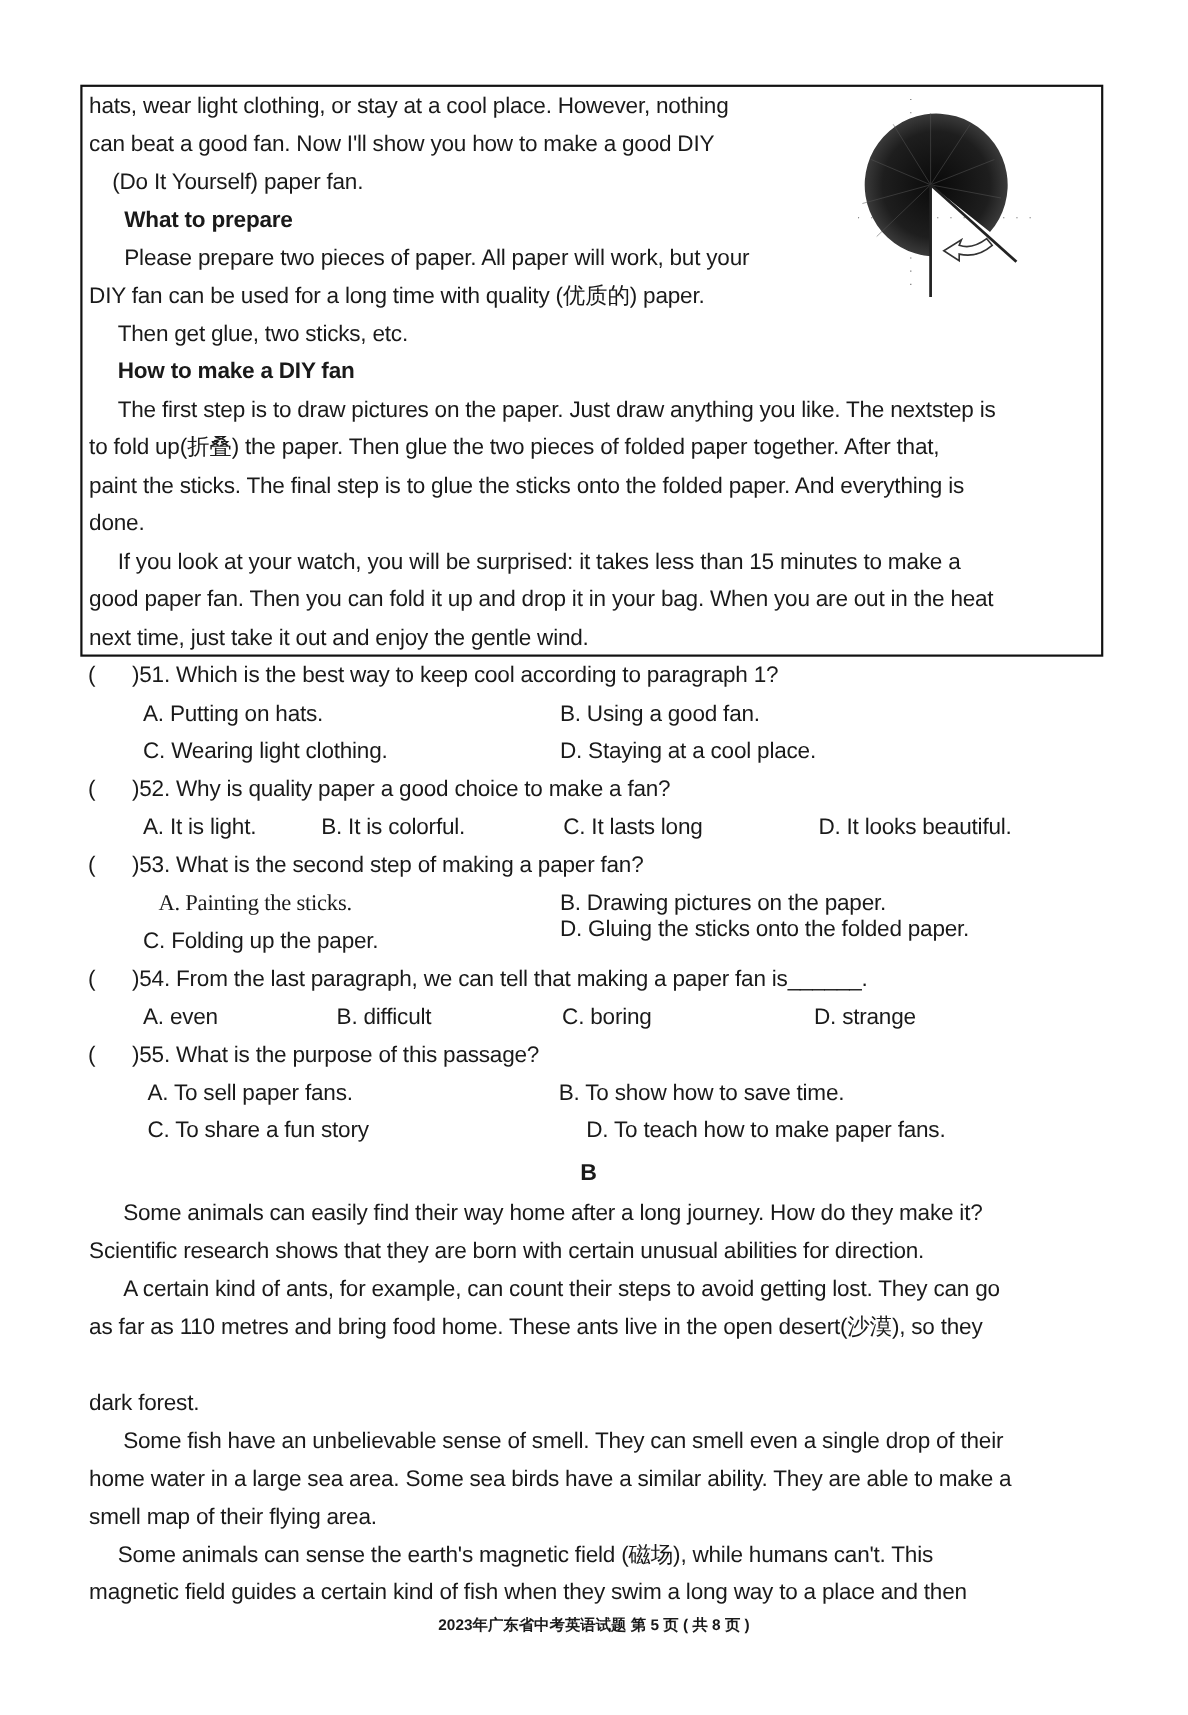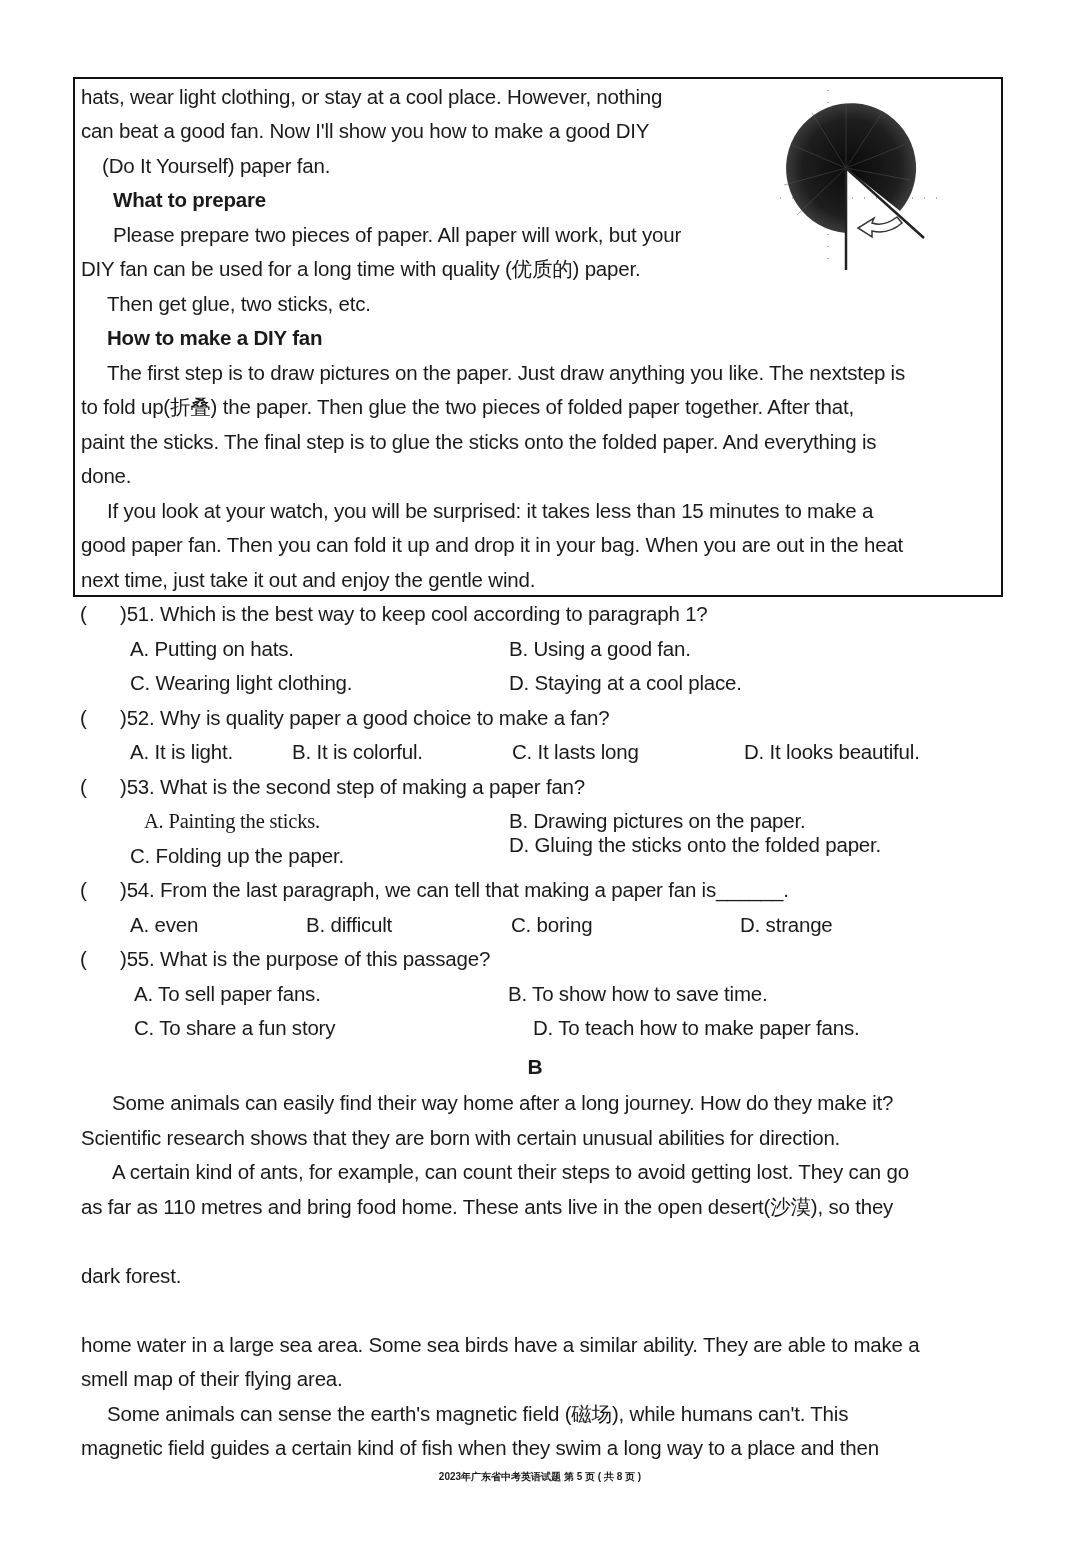--- a/index.html
+++ b/index.html
@@ -15,21 +15,21 @@
   }
   .line {
     position: absolute; font-size: 20.5px; line-height: 34.5px; white-space: nowrap;
     letter-spacing: -0.2px;
   }
   .bold { font-weight: bold; }
   .fan { position: absolute; left: 772px; top: 85px; width: 180px; height: 190px; }
   .q-paren { position: absolute; font-size: 20.5px; line-height: 34.5px; }
   .footer {
     position: absolute; left: 0; width: 1080px; top: 1462px; text-align: center;
-    font-size: 10px; font-weight: bold; line-height: 30px;
+    font-size: 14px; font-weight: bold; line-height: 30px;
   }
   .section-title {
     position: absolute; left: 0; width: 1070px; text-align: center; top: 1050px;
     font-size: 21px; font-weight: bold; line-height: 34px;
   }
 </style>
 </head>
 <body>
 
 <div class="page">
@@ -126,19 +126,20 @@
     <div class="line" style="left:134px; top:1011px;">C. To share a fun story</div>
     <div class="line" style="left:508px; top:1011px;margin-left:25px;">D. To teach how to make paper fans.</div>
   </div>
 
   <div class="section-title">B</div>
   <div class="line" style="left:112px; top:1086px;">Some animals can easily find their way home after a long journey. How do they make it?</div>
   <div class="line" style="left:81px; top:1121px;">Scientific research shows that they are born with certain unusual abilities for direction.</div>
   <div class="line" style="left:112px; top:1155px;">A certain kind of ants, for example, can count their steps to avoid getting lost. They can go</div>
   <div class="line" style="left:81px; top:1190px;">as far as 110 metres and bring food home. These ants live in the open desert(沙漠), so they</div>
   <div class="line" style="left:81px; top:1259px;">dark forest.</div>
+  <div class="line" style="left:112px; top:1293px;">Some fish have an unbelievable sense of smell. They can smell even a single drop of their</div>
   <div class="line" style="left:81px; top:1328px;">home water in a large sea area. Some sea birds have a similar ability. They are able to make a</div>
   <div class="line" style="left:81px; top:1362px;">smell map of their flying area.</div>
   <div class="line" style="left:107px; top:1397px;">Some animals can sense the earth's magnetic field (磁场), while humans can't. This</div>
   <div class="line" style="left:81px; top:1431px;">magnetic field guides a certain kind of fish when they swim a long way to a place and then</div>
 
   <div class="footer">2023年广东省中考英语试题 第 5 页 ( 共 8 页 )</div>
 </div>
 
 </body></html>

